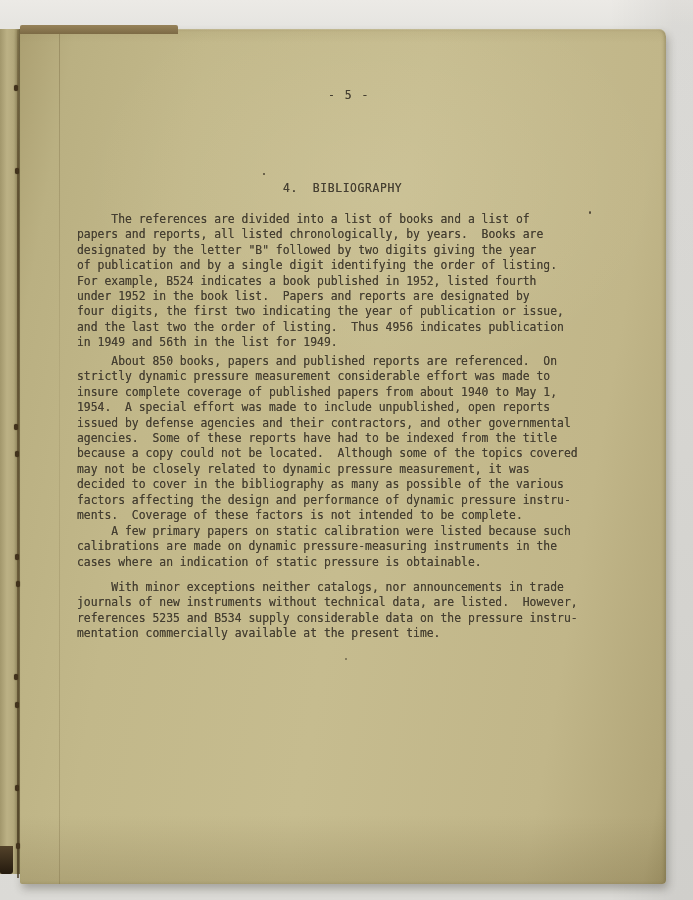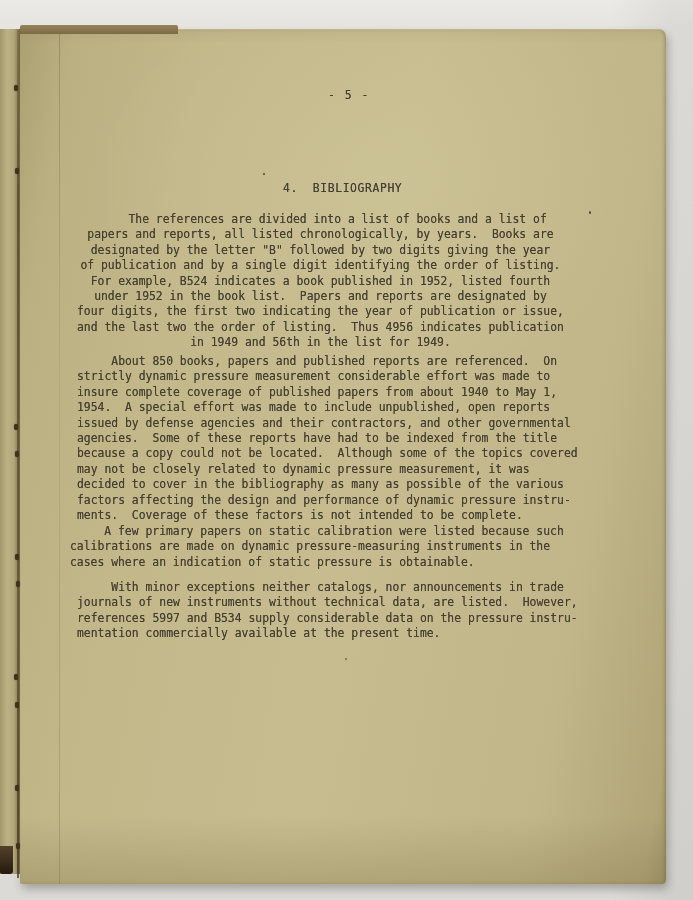--- a/index.html
+++ b/index.html
@@ -39,23 +39,23 @@
     box-shadow:2px 5px 9px rgba(40,36,28,0.30), inset 0 1px 0 rgba(255,255,245,0.18),
                inset -2px 0 3px rgba(110,98,60,0.35);}
   
   .fold-line{position:absolute;left:39px;top:0;width:1px;height:100%;
     background:linear-gradient(180deg,rgba(110,95,58,0.38),rgba(110,95,58,0.12) 40%,rgba(110,95,58,0.30));}
 
   .txt{position:absolute;white-space:pre;color:#443e31;font-size:11.4px;
     line-height:15.4px;text-shadow:0 0 0.6px rgba(62,56,42,0.65);}
   .page-number{left:308px;top:59px;letter-spacing:1.5px;}
   .heading{left:263px;top:152px;letter-spacing:0.6px;}
-  .para1{left:57px;top:183px;text-align:center;}
+  .para1{left:57px;top:183px;}
   .para2{left:57px;top:325px;}
-  .para3{left:50px;top:495px;}
+  .para3{left:57px;top:495px;}
   .para4{left:57px;top:551px;}
 
   .speck{position:absolute;border-radius:50%;background:#4c4434;z-index:8;}
   .speck.s1{left:263px;top:173px;width:2px;height:2px;}
   .speck.s2{left:589px;top:211px;width:2px;height:3px;}
   .speck.s3{left:345px;top:658px;width:2px;height:2px;opacity:0.7;}
 </style>
 </head>
 <body>
 
@@ -93,21 +93,21 @@
 decided to cover in the bibliography as many as possible of the various
 factors affecting the design and performance of dynamic pressure instru-
 ments.  Coverage of these factors is not intended to be complete.</div>
 
     <div class="txt para3">     A few primary papers on static calibration were listed because such
 calibrations are made on dynamic pressure-measuring instruments in the
 cases where an indication of static pressure is obtainable.</div>
 
     <div class="txt para4">     With minor exceptions neither catalogs, nor announcements in trade
 journals of new instruments without technical data, are listed.  However,
-references 5997 and B534 supply considerable data on the pressure instru-
+references 5235 and B534 supply considerable data on the pressure instru-
 mentation commercially available at the present time.</div>
   </div>
 
   <div class="crease"></div>
 
   <div class="stitch" style="left:14px;top:85px"></div>
   <div class="stitch" style="left:15px;top:168px"></div>
   <div class="stitch" style="left:14px;top:424px"></div>
   <div class="stitch" style="left:15px;top:451px"></div>
   <div class="stitch" style="left:15px;top:554px"></div>

